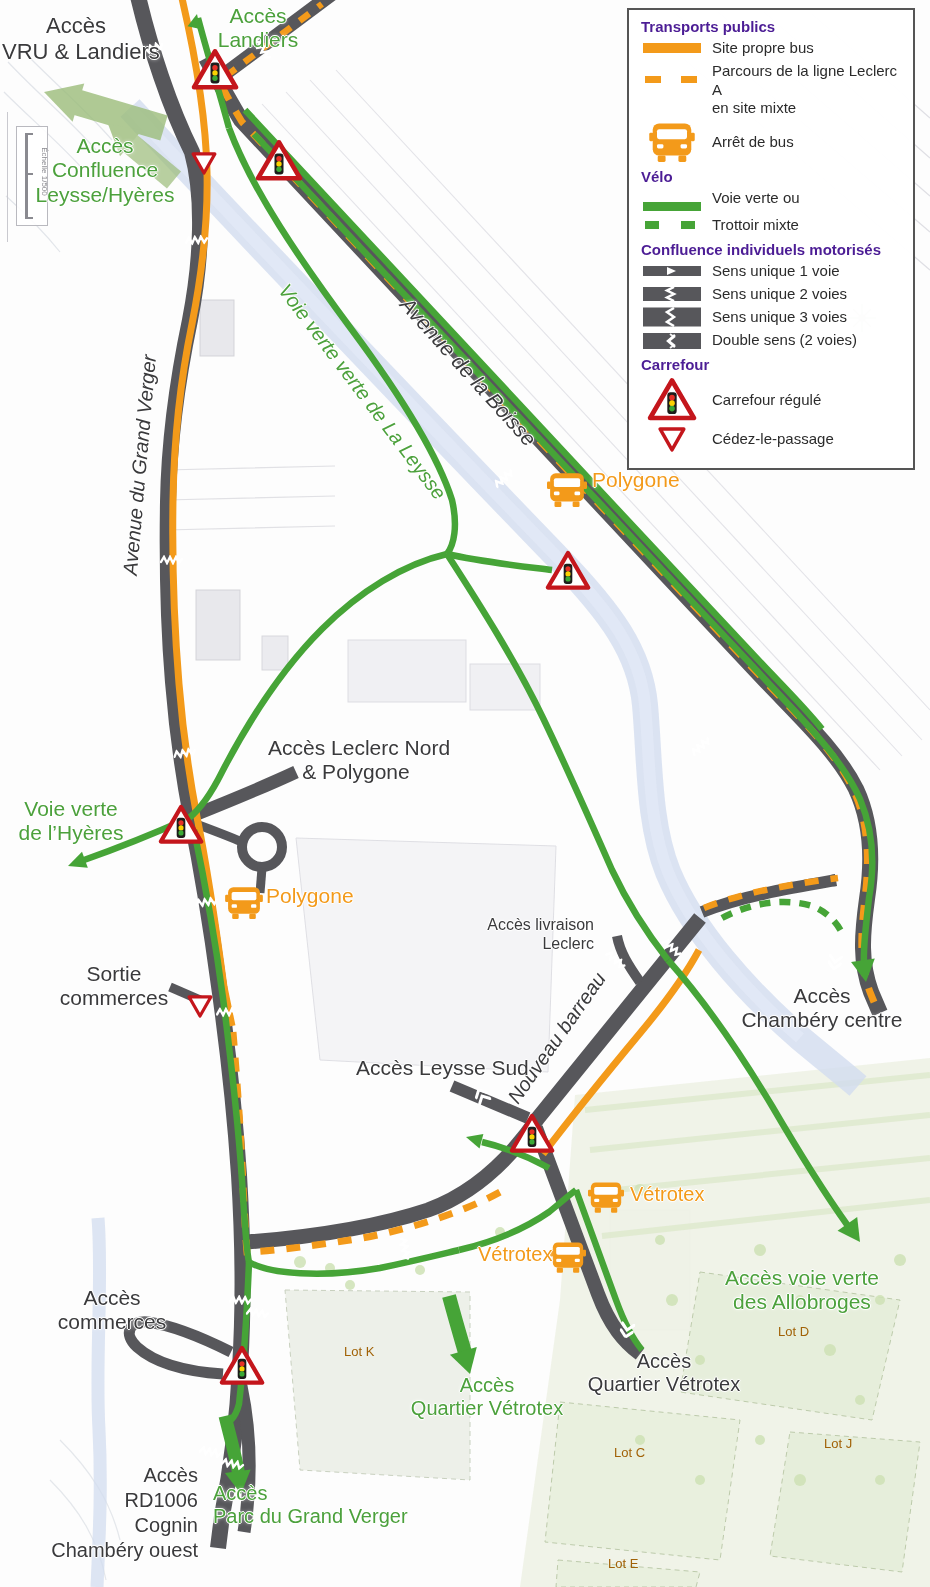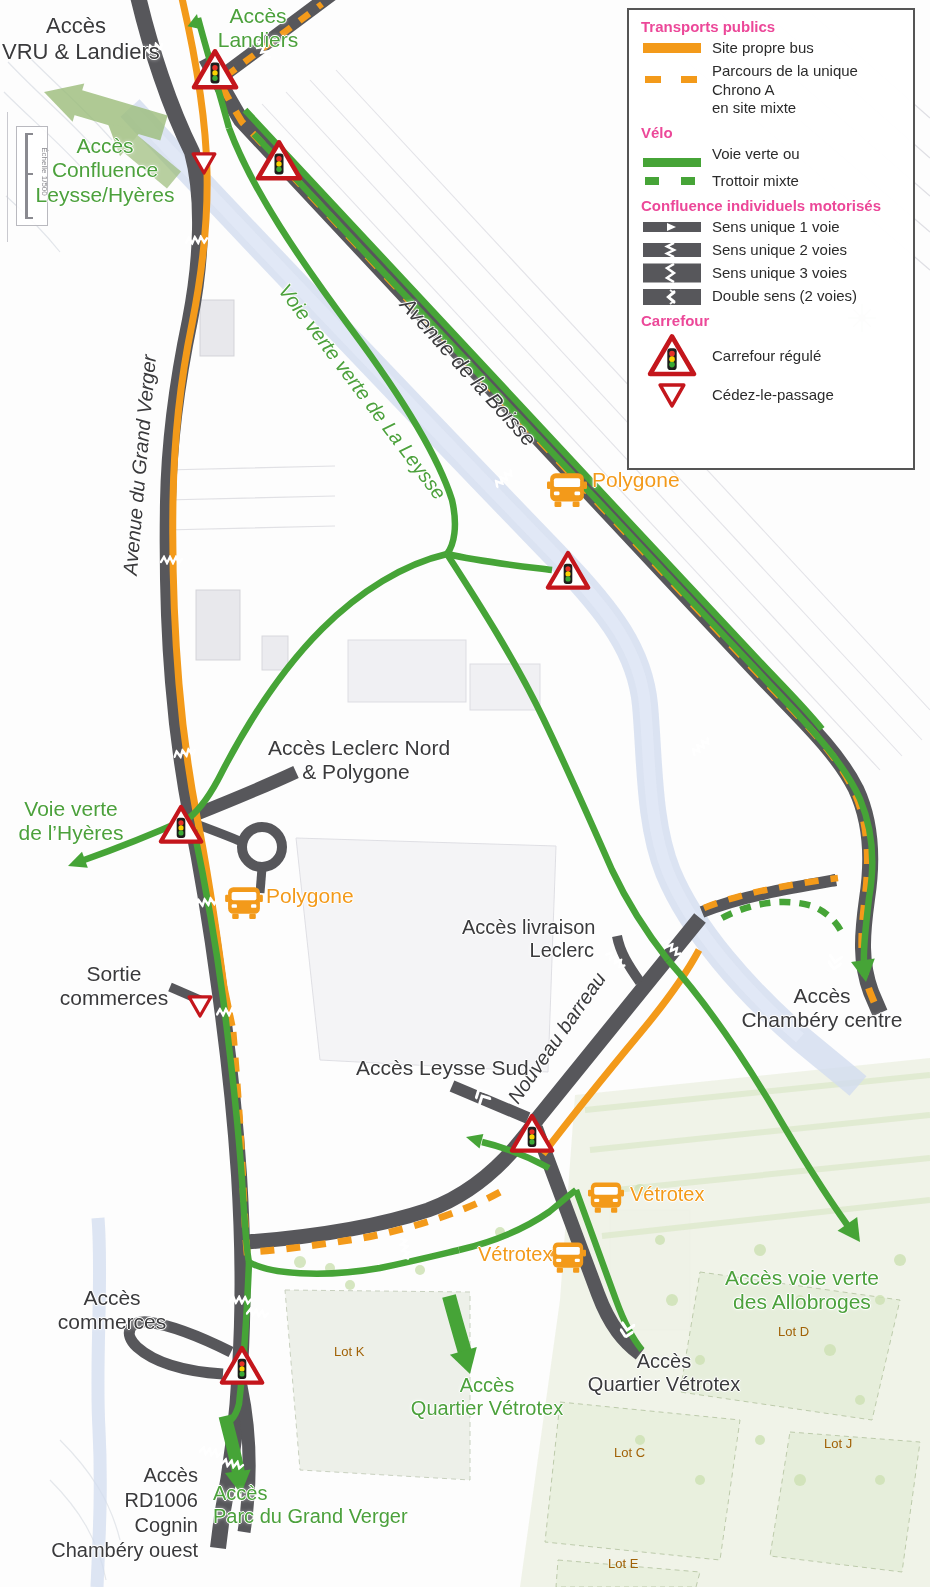--- a/index.html
+++ b/index.html
@@ -22,21 +22,21 @@
   .scalebox{position:absolute;left:16px;top:126px;width:30px;height:98px;
             border:1px solid #b9b9bf;background:rgba(255,255,255,.88);}
   .scalebox .bar{position:absolute;left:8px;top:6px;width:3px;height:86px;background:#8a8a90;}
   .scalebox .t1,.scalebox .t2,.scalebox .t3{position:absolute;left:8px;width:8px;height:2px;background:#8a8a90;}
   .scalebox .t1{top:6px}.scalebox .t2{top:46px}.scalebox .t3{top:90px}
   .scalebox .txt{position:absolute;left:3px;top:40px;font-size:8px;color:#8a8a90;
                  transform:rotate(90deg);transform-origin:center;white-space:nowrap;}
   
   .legend{position:absolute;left:627px;top:8px;width:288px;height:462px;box-sizing:border-box;
           background:rgba(255,255,255,.97);border:2px solid #555;padding:8px 10px 6px 12px;}
-  .lg-title{font-size:15px;font-weight:bold;color:#ec4899;margin:6px 0 3px 0;}
+  .lg-title{font-size:15px;font-weight:bold;color:#4c1d95;margin:6px 0 3px 0;}
   .lg-row{display:flex;align-items:center;gap:9px;margin:4px 0;}
   .lg-row.top{align-items:flex-start;}
   .lg-sw{flex:0 0 62px;display:flex;justify-content:center;align-items:center;}
   .lg-lab{font-size:15px;color:#2b2b2b;line-height:1.25;}
 </style>
 </head>
 <body>
 
 <div class="stage">
 
@@ -326,21 +326,21 @@
 </div>
 <div class="lbl c green" style="left:8px;top:797px;width:126px">
   <span class="ln">Voie verte</span>
   <span class="ln">de l’Hyères</span>
 </div>
 <div class="lbl orange" style="left:266px;top:884px;font-size:21px">Polygone</div>
 <div class="lbl c" style="left:46px;top:962px;width:136px">
   <span class="ln">Sortie</span>
   <span class="ln">commerces</span>
 </div>
-<div class="lbl r" style="left:462px;top:916px;width:132px;font-size:20px">
+<div class="lbl r" style="left:462px;top:916px;width:132px;font-size:16px">
   <span class="ln">Accès livraison</span>
   <span class="ln">Leclerc</span>
 </div>
 <div class="lbl it rot" style="left:557px;top:1038px;font-size:20px;transform:translate(-50%,-50%) rotate(-55deg)">Nouveau barreau</div>
 <div class="lbl c" style="left:728px;top:984px;width:188px">
   <span class="ln">Accès</span>
   <span class="ln">Chambéry centre</span>
 </div>
 <div class="lbl" style="left:356px;top:1056px">Accès Leysse Sud</div>
 <div class="lbl orange" style="left:630px;top:1183px;font-size:20px">Vétrotex</div>
@@ -364,21 +364,21 @@
 <div class="lbl r" style="left:36px;top:1463px;width:162px;font-size:20px;line-height:1.25">
   <span class="ln">Accès</span>
   <span class="ln">RD1006</span>
   <span class="ln">Cognin</span>
   <span class="ln">Chambéry ouest</span>
 </div>
 <div class="lbl green" style="left:213px;top:1482px;font-size:20px">
   <span class="ln">Accès</span>
   <span class="ln">Parc du Grand Verger</span>
 </div>
-<div class="lbl lot" style="left:334px;top:1344px">Lot K</div>
+<div class="lbl lot" style="left:344px;top:1344px">Lot K</div>
 <div class="lbl lot" style="left:778px;top:1324px">Lot D</div>
 <div class="lbl lot" style="left:614px;top:1445px">Lot C</div>
 <div class="lbl lot" style="left:824px;top:1436px">Lot J</div>
 <div class="lbl lot" style="left:608px;top:1556px">Lot E</div>
 
 <div class="legend">
   <div class="lg-title" style="margin-top:0">Transports publics</div>
   <div class="lg-row">
     <span class="lg-sw">
       <svg width="58" height="12">
@@ -388,23 +388,31 @@
     <span class="lg-lab">Site propre bus</span>
   </div>
   <div class="lg-row top">
     <span class="lg-sw" style="padding-top:14px">
       <svg width="58" height="8">
             <rect x="2" y="0" width="16" height="7" fill="#F39A1A"></rect>
             <rect x="38" y="0" width="16" height="7" fill="#F39A1A"></rect>
           </svg>
     </span>
     <span class="lg-lab">
-      <span style="display:block">Parcours de la unique Chrono A</span>
+      <span style="display:block">Parcours de la ligne Leclerc A</span>
       <span style="display:block">en site mixte</span>
     </span>
+  </div>
+  <div class="lg-row">
+    <span class="lg-sw">
+      <svg width="46" height="40" viewBox="0 0 64 56">
+            <use href="#sym-bus" xlink:href="#sym-bus"></use>
+          </svg>
+    </span>
+    <span class="lg-lab">Arrêt de bus</span>
   </div>
 
   <div class="lg-title">Vélo</div>
   <div class="lg-row top">
     <span class="lg-sw" style="padding-top:13px">
       <svg width="58" height="10">
             <rect x="0" y="0" width="58" height="9" fill="#46A437"></rect>
           </svg>
     </span>
     <span class="lg-lab">

